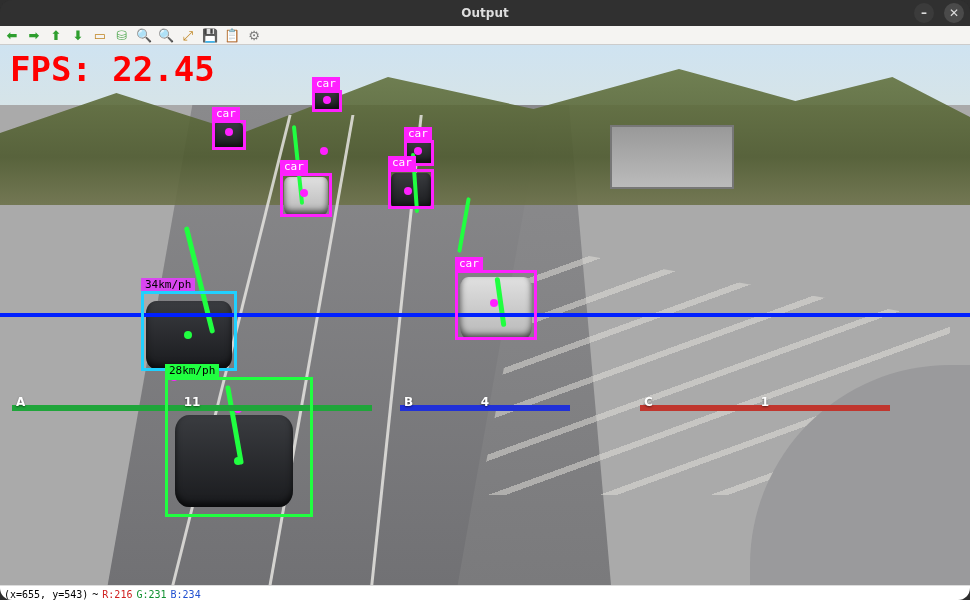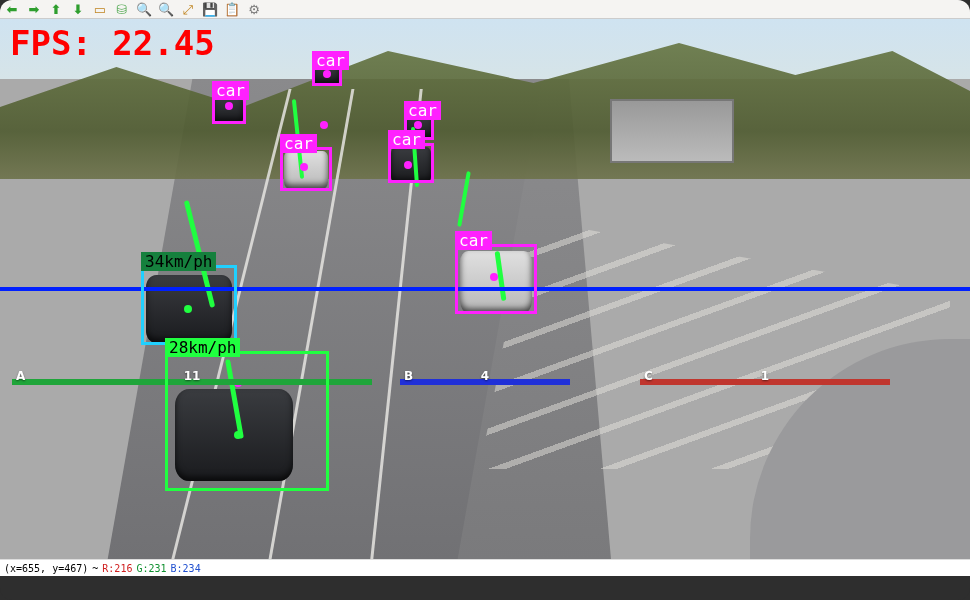--- a/index.html
+++ b/index.html
@@ -140,30 +140,30 @@
   .bar .lbl { left:4px; }
   .bar .cnt { left:50%; transform:translateX(-50%); }
 
   .det {
     position:absolute;
     border: 3px solid;
     box-sizing: border-box;
   }
   .det .tag {
     position:absolute; left:-3px; top:-16px;
-    padding: 0 4px; font-size:16px; color:#fff;
+    padding: 0 4px; font-size:11px; color:#fff;
     font-family: "DejaVu Sans Mono", monospace;
     white-space: nowrap;
   }
   .det.magenta { border-color:#ff20ff; }
   .det.magenta .tag { background:#ff20ff; }
   .det.green   { border-color:#20ff40; }
   .det.green .tag { background:#20ff40; color:#000; }
   .det.cyan    { border-color:#20d0ff; }
-  .det.cyan .tag { background:#15803d; color:#000; }
+  .det.cyan .tag { background:#d946ef; color:#000; }
 
   .trail {
     position:absolute;
     background:#20ff40;
     border-radius:3px;
   }
   .dot {
     position:absolute; width:8px; height:8px; border-radius:50%;
     background:#ff20ff;
   }
@@ -189,20 +189,27 @@
   }
   .sb-r { color:#d02020;text-align:right; }
   .sb-g { color:#109030; }
   .sb-b { color:#2050d0; }
 </style>
 </head>
 <body>
 
 <div class="window">
 
+  <div class="titlebar">
+    <span>Output</span>
+    <div class="controls">
+      <div class="ctrl">–</div>
+      <div class="ctrl close">✕</div>
+    </div>
+  </div>
 
   <div class="toolbar">
     <span class="tool arrow">⬅</span>
     <span class="tool arrow">➡</span>
     <span class="tool arrow">⬆</span>
     <span class="tool arrow">⬇</span>
     <span class="tool reset">▭</span>
     <span class="tool disk">⛁</span>
     <span class="tool zoom">🔍</span>
     <span class="tool zoom">🔍</span>
@@ -287,27 +294,27 @@
         </div>
         <div class="det magenta" style="left: 388px; top: 124px; width: 46px; height: 40px;">
           <div class="tag">car</div>
         </div>
         <div class="det magenta" style="left: 455px; top: 225px; width: 82px; height: 70px;">
           <div class="tag">car</div>
         </div>
         <div class="det cyan" style="left: 141px; top: 246px; width: 96px; height: 80px;">
           <div class="tag">34km/ph</div>
         </div>
-        <div class="det green" style="left: 165px; top: 332px; width: 164px; height: 140px;">
+        <div class="det green" style="left: 165px; top: 332px; width: 148px; height: 140px;">
           <div class="tag">28km/ph</div>
         </div>
       </div>
   </div>
 
   <div class="statusbar">
-    <span>(x=655, y=467)</span>
+    <span>(x=655, y=543)</span>
     <span>~</span>
     <span class="sb-r">R:216</span>
     <span class="sb-g">G:231</span>
     <span class="sb-b">B:234</span>
   </div>
 
 </div>
 
 </body></html>

